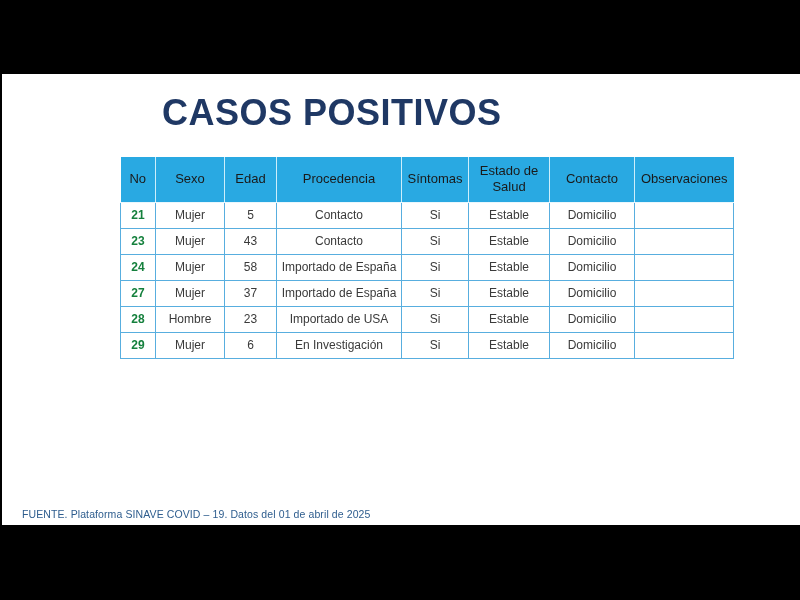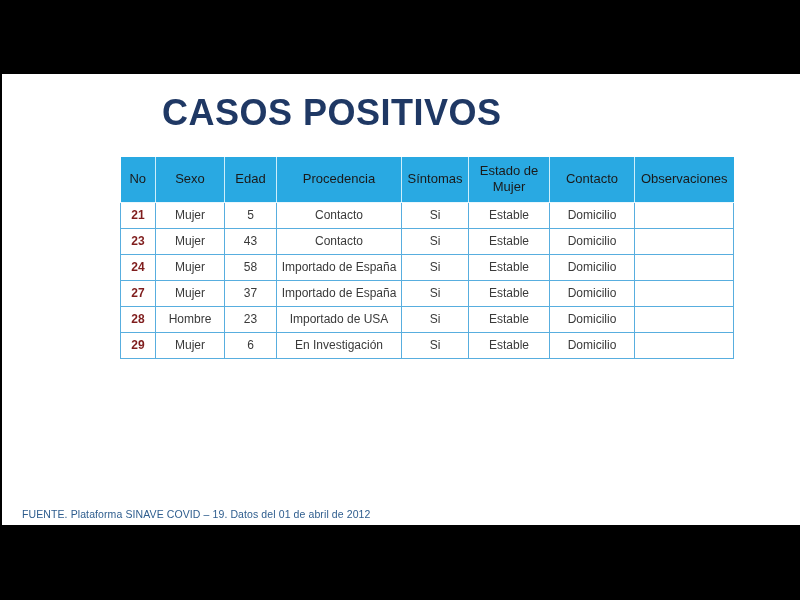--- a/index.html
+++ b/index.html
@@ -54,21 +54,21 @@
   table.cases tbody td {
     border: 1px solid #58AEDF;
     height: 26px;
     text-align: center;
     vertical-align: middle;
     font-size: 12px;
     color: #3a3a3a;
     background: #ffffff;
     padding: 0 2px;
   }
-  table.cases tbody td:first-child { font-weight: bold; color: #7f1d1d; }
+  table.cases tbody td:first-child { font-weight: bold; color: #15803d; }
   .footer-note {
     position: absolute;
     left: 20px; top: 434px;
     font-size: 10.5px;
     color: #2E5D8E;
     letter-spacing: 0.1px;
   }
 </style>
 </head>
 <body>
@@ -89,21 +89,21 @@
       <col style="width:85px">
       <col style="width:99px">
     </colgroup>
     <thead>
       <tr>
           <th>No</th>
           <th>Sexo</th>
           <th>Edad</th>
           <th>Procedencia</th>
           <th>Síntomas</th>
-          <th>Estado de Mujer</th>
+          <th>Estado de Salud</th>
           <th>Contacto</th>
           <th>Observaciones</th>
         </tr>
     </thead>
     <tbody>
         <tr>
           <td>21</td>
           <td>Mujer</td>
           <td>5</td>
           <td>Contacto</td>
@@ -158,16 +158,16 @@
           <td>6</td>
           <td>En Investigación</td>
           <td>Si</td>
           <td>Estable</td>
           <td>Domicilio</td>
           <td></td>
         </tr>
       </tbody>
   </table>
 
-  <div class="footer-note">FUENTE. Plataforma SINAVE COVID – 19. Datos del 01 de abril de 2012</div>
+  <div class="footer-note">FUENTE. Plataforma SINAVE COVID – 19. Datos del 01 de abril de 2025</div>
 </div>
 
 <div class="letterbox bottom"></div>
 
 </body></html>

